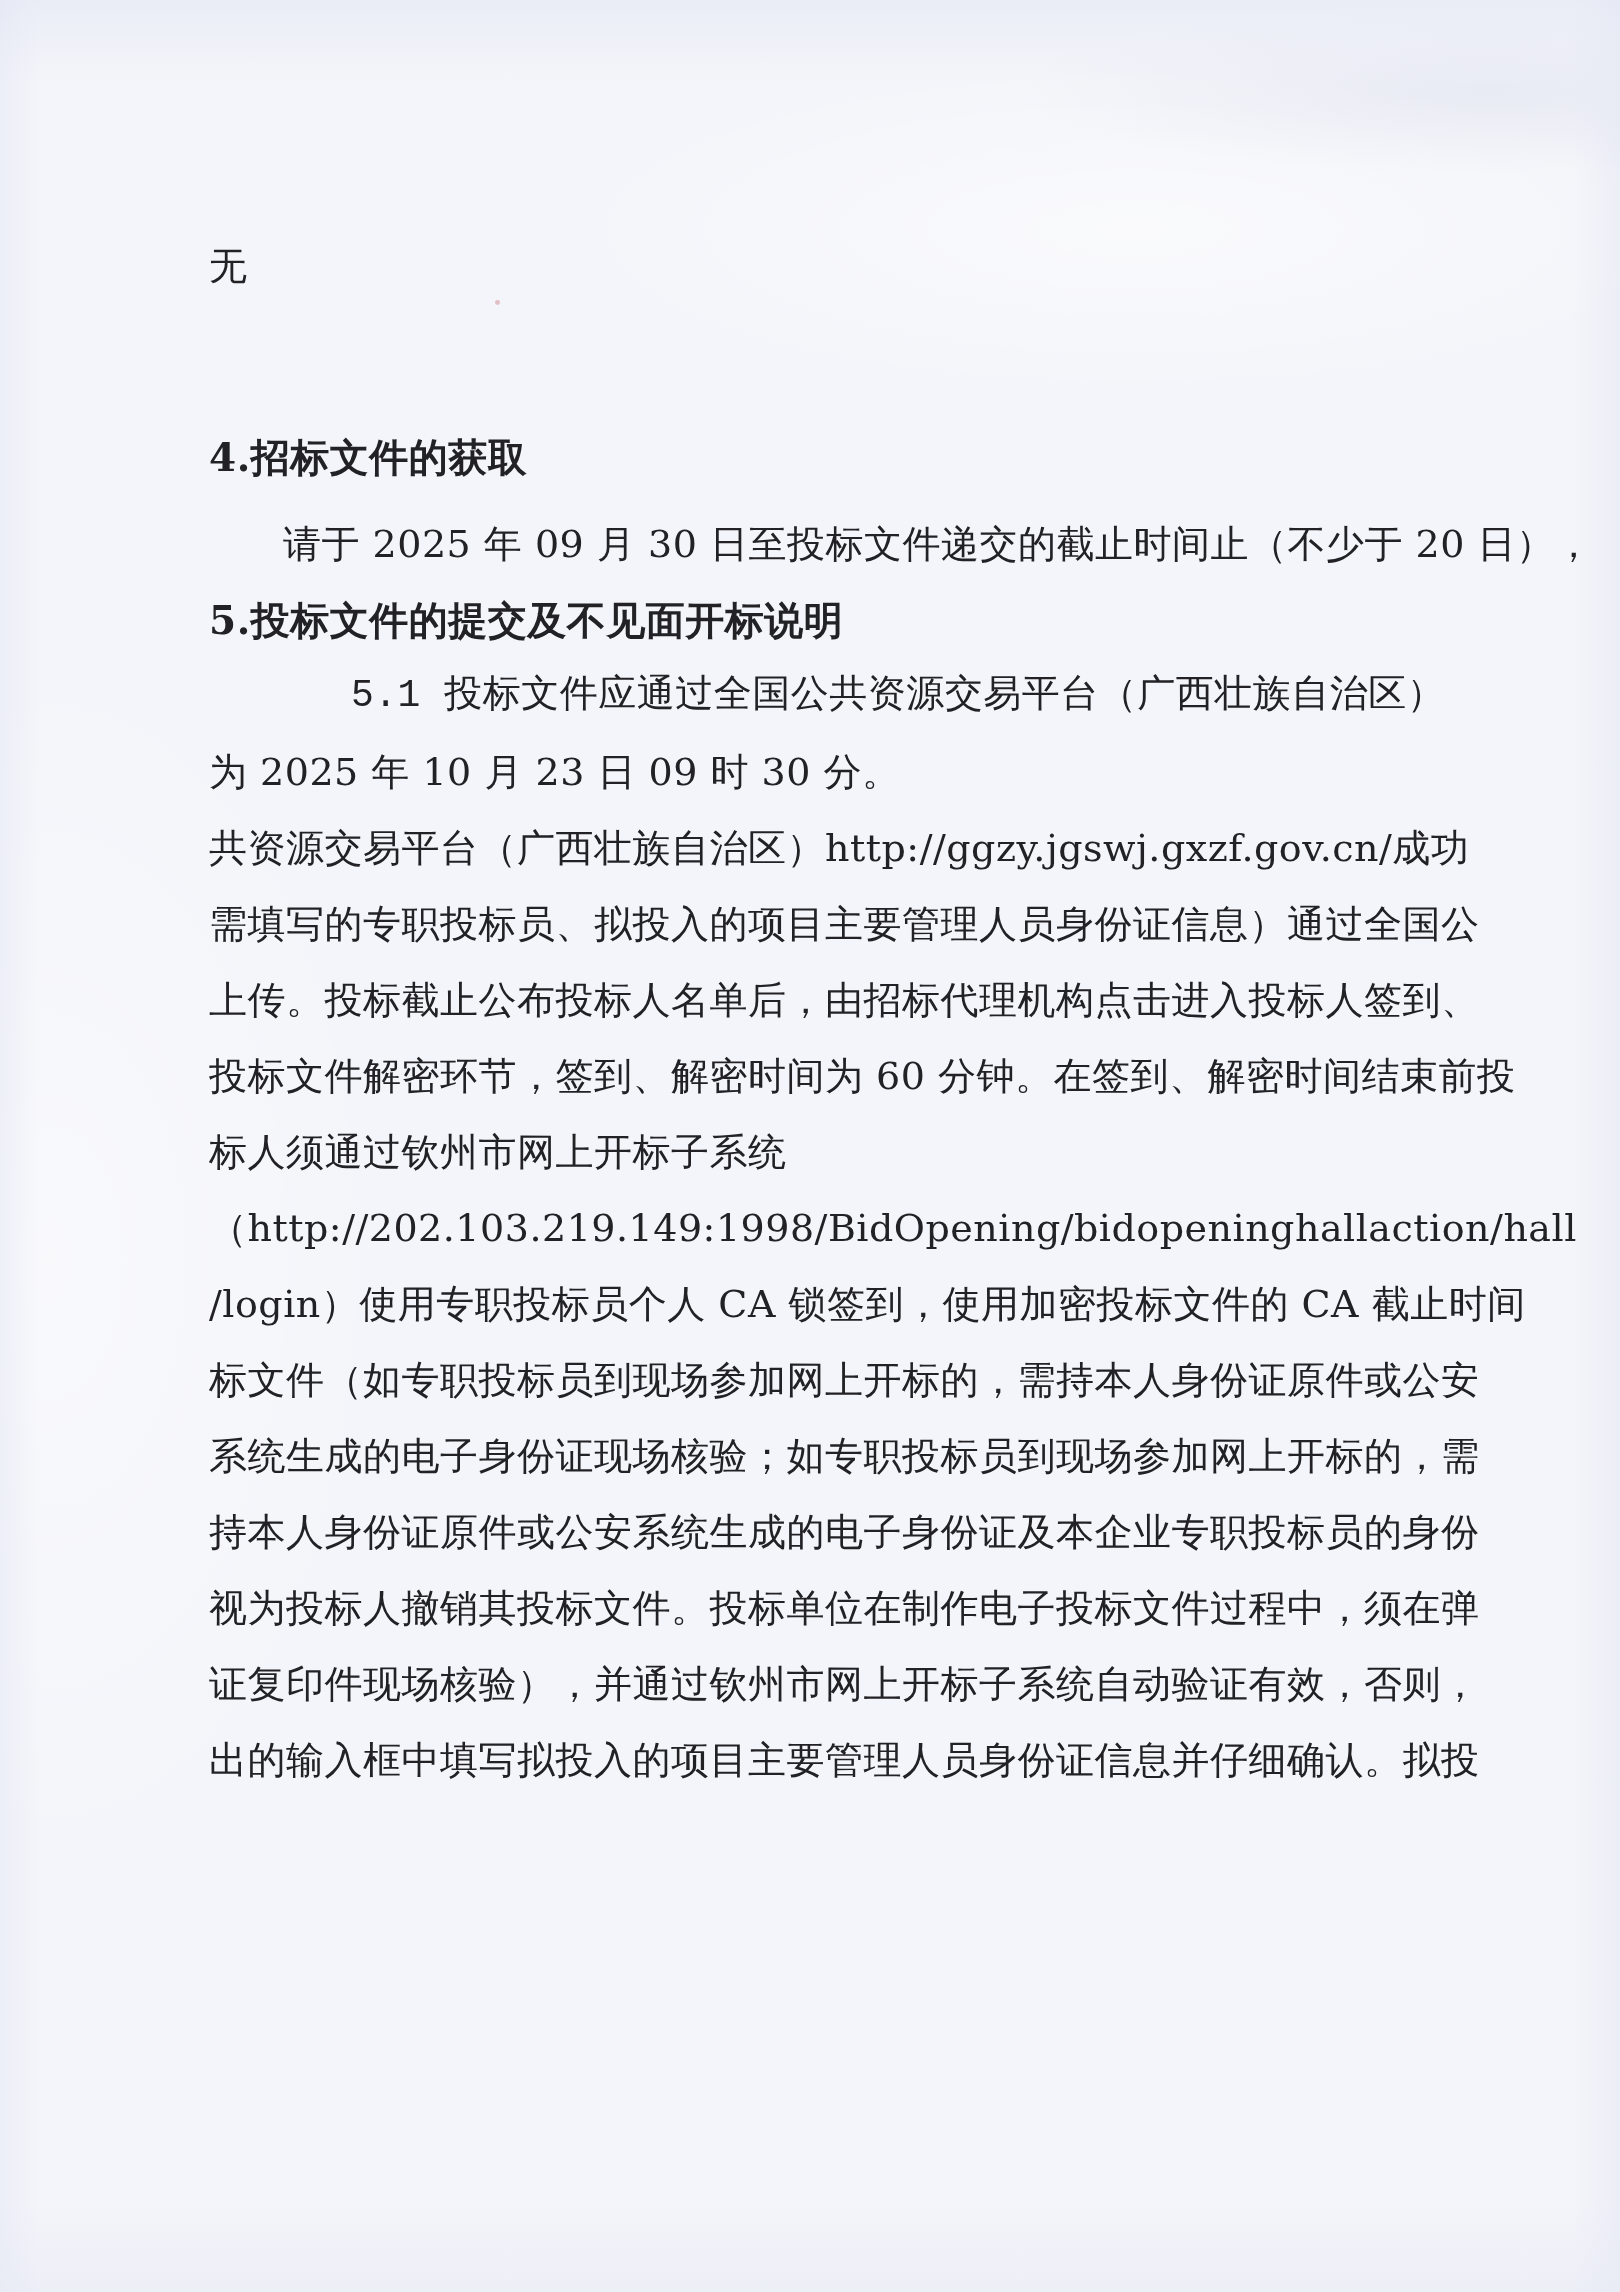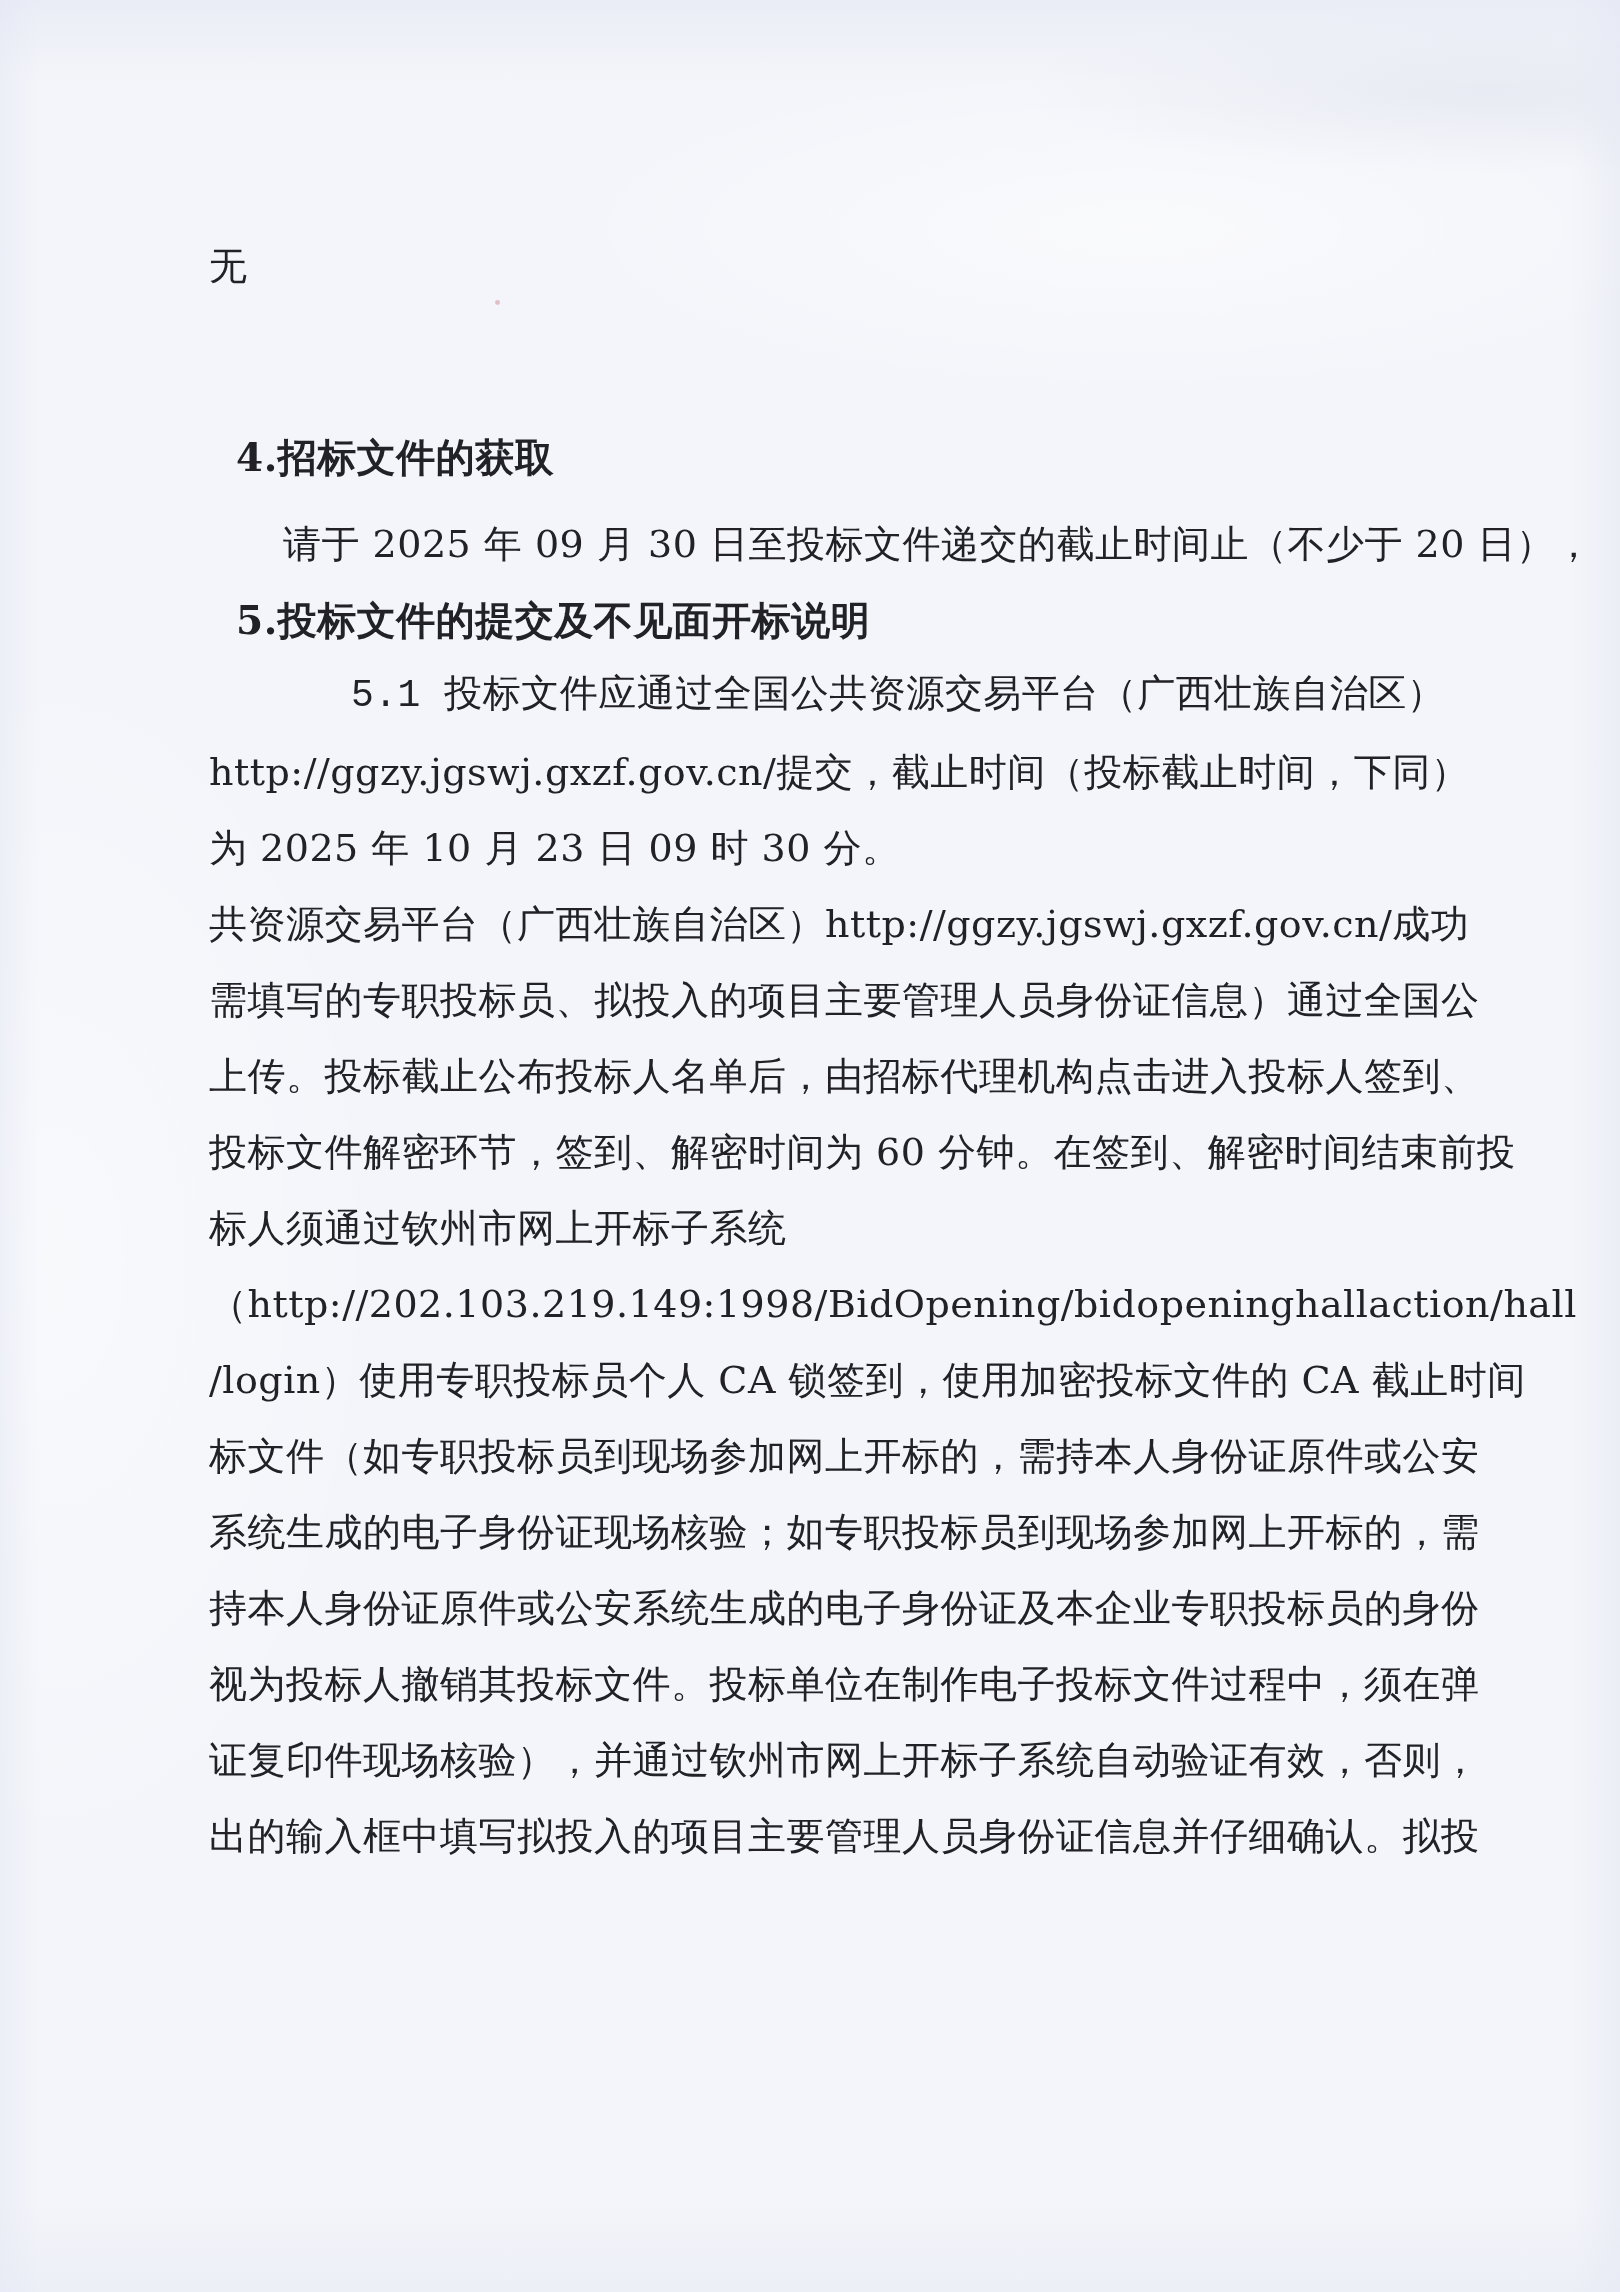--- a/index.html
+++ b/index.html
@@ -35,21 +35,20 @@
     font-size: 38px;
     line-height: 76px;
     letter-spacing: 0.5px;
   }
   .line {
     white-space: pre;
   }
   .heading {
     font-weight: bold;
     font-size: 39px;
-    margin-left: 27px;
   }
   .gap-after-lg { margin-bottom: 115px; }
   .gap-after-sm { margin-bottom: 10.8px; }
   .indent-para   { text-indent: 74px; }
   .indent-clause { text-indent: 142px; font-family: Liberation Mono, monospace; }
   .scan-dot {
     position: absolute;
     left: 495px;
     top: 300px;
     width: 4.9px;
@@ -69,21 +68,20 @@
 
     <div class="line gap-after-lg">无</div>
 
     <div class="line heading gap-after-sm">4.招标文件的获取</div>
 
     <div class="line indent-para">请于 2025 年 09 月 30 日至投标文件递交的截止时间止（不少于 20 日），</div>
 
     <div class="line heading">5.投标文件的提交及不见面开标说明</div>
 
     <div class="line indent-clause">5.1 投标文件应通过全国公共资源交易平台（广西壮族自治区）</div>
-    <div class="line">http://ggzy.jgswj.gxzf.gov.cn/提交，截止时间（投标截止时间，下同）</div>
     <div class="line">为 2025 年 10 月 23 日 09 时 30 分。</div>
 
     <div class="line">共资源交易平台（广西壮族自治区）http://ggzy.jgswj.gxzf.gov.cn/成功</div>
     <div class="line">需填写的专职投标员、拟投入的项目主要管理人员身份证信息）通过全国公</div>
     <div class="line">上传。投标截止公布投标人名单后，由招标代理机构点击进入投标人签到、</div>
     <div class="line">投标文件解密环节，签到、解密时间为 60 分钟。在签到、解密时间结束前投</div>
     <div class="line">标人须通过钦州市网上开标子系统</div>
     <div class="line">（http://202.103.219.149:1998/BidOpening/bidopeninghallaction/hall</div>
     <div class="line">/login）使用专职投标员个人 CA 锁签到，使用加密投标文件的 CA 截止时间</div>
     <div class="line">标文件（如专职投标员到现场参加网上开标的，需持本人身份证原件或公安</div>

